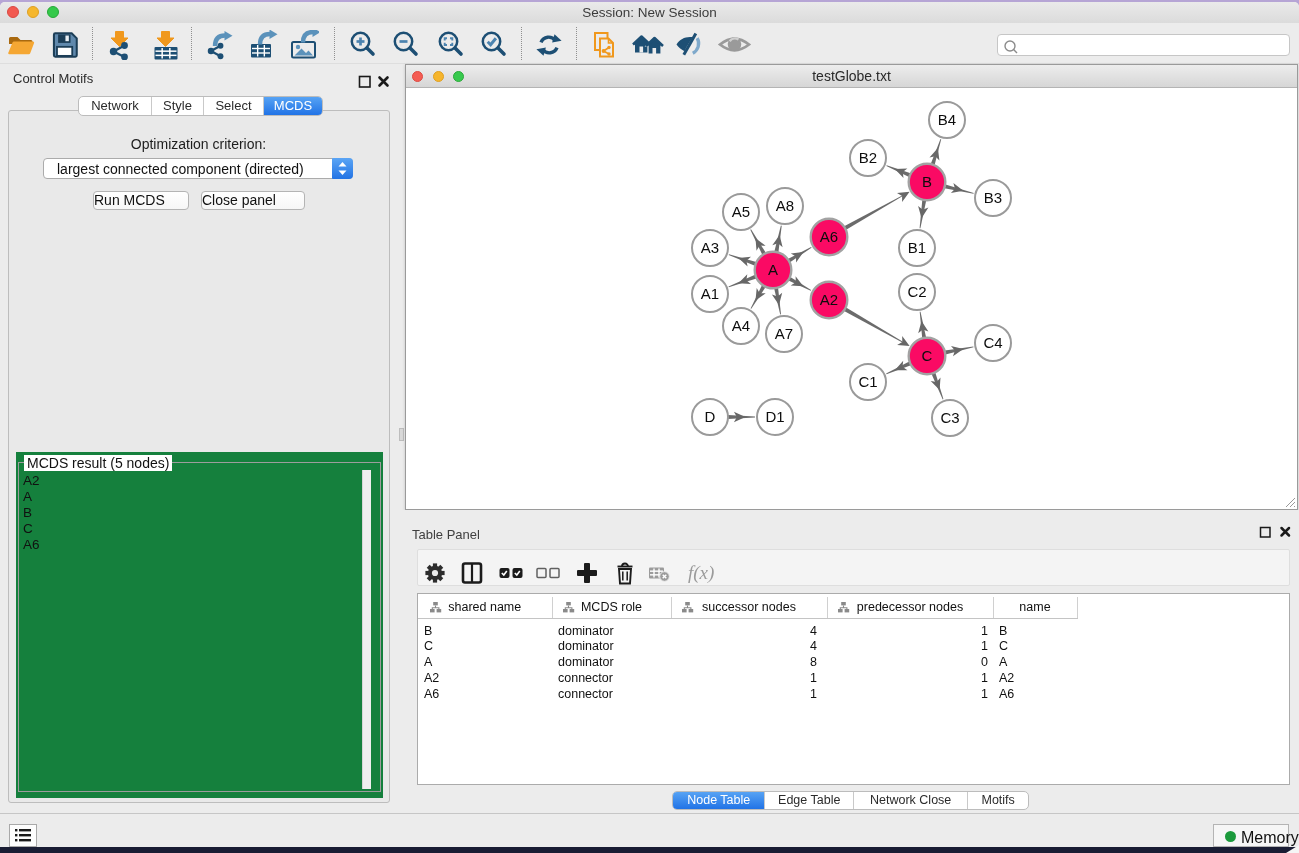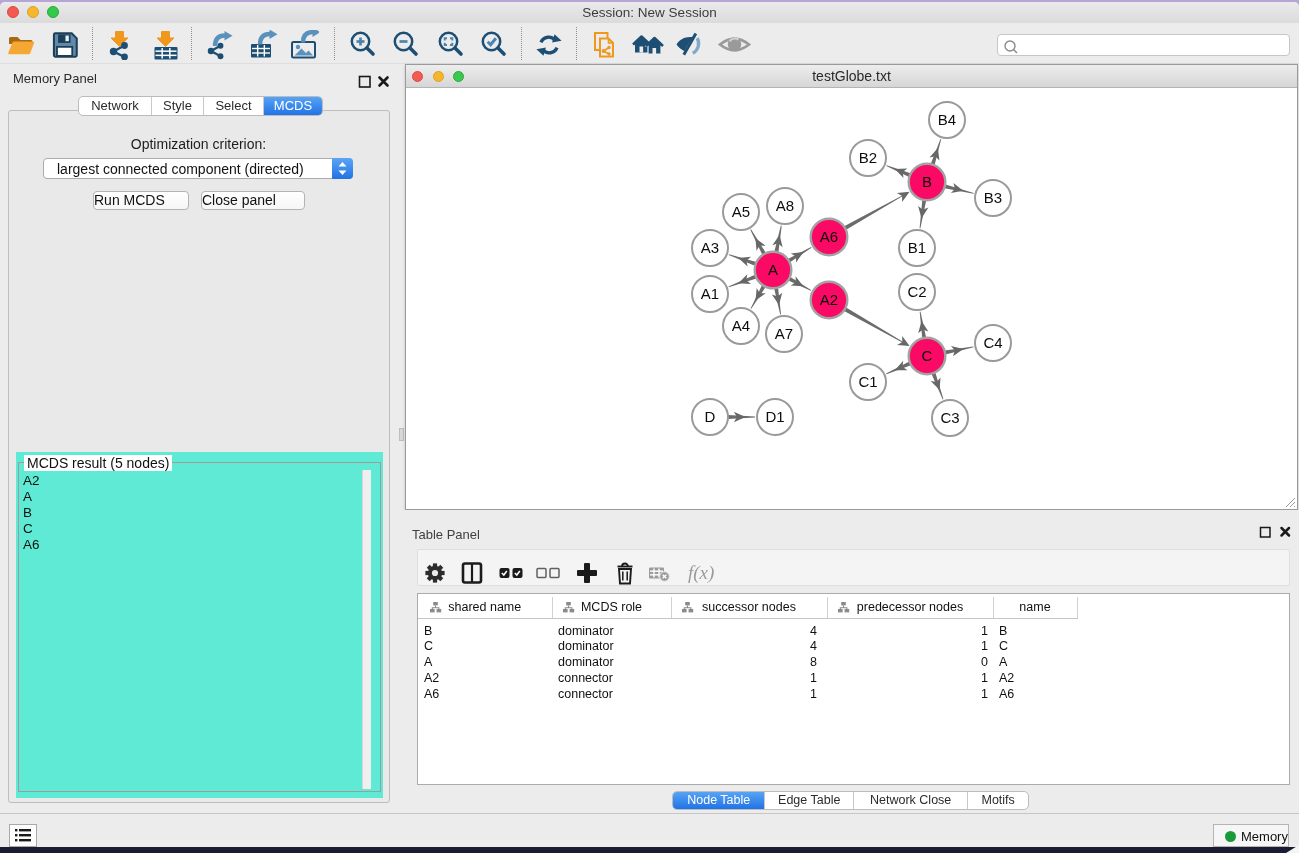--- a/index.html
+++ b/index.html
@@ -23,21 +23,21 @@
 .tabbar .tab.sel{background:linear-gradient(#57a3f4,#2173e6);color:#fff}
 #cp-tabs{left:78px;top:32px;width:245px;height:20px}
 #cp-tabs .tab{line-height:18px}
 #opt-label{position:absolute;left:0;top:72px;width:397px;text-align:center;font-size:14px;color:#1d1d1d}
 #dd{position:absolute;left:43px;top:94px;width:310px;height:21px;background:#fff;border:1px solid #ababab;border-radius:4px}
 #dd .txt{position:absolute;left:13px;top:2px;font-size:14px;color:#111}
 #dd .cap{position:absolute;right:-1px;top:-1px;width:21px;height:21px;border-radius:1px 4px 4px 1px;background:linear-gradient(#5ba5f5,#2273e4)}
 .btn{position:absolute;background:linear-gradient(#ffffff,#f6f6f6);border:1px solid #b4b4b4;border-radius:4px;font-size:14px;color:#111;text-align:left}
 #btn-run{left:93px;top:127px;width:96px;height:19px;line-height:17px}
 #btn-close{left:201px;top:127px;width:104px;height:19px;line-height:17px}
-#res-wrap{position:absolute;left:16px;top:388px;width:367px;height:346px;background:#5eead4}
+#res-wrap{position:absolute;left:16px;top:388px;width:367px;height:346px;background:#15803d}
 #res-fs{position:absolute;left:2px;top:10px;width:363px;height:330px;border:1px solid #9d9d9d}
 #res-leg{position:absolute;left:5px;top:-8px;background:#fff;padding:0 3px;font-size:14px;color:#111}
 #res-list{position:absolute;left:4px;top:10px;font-size:13.5px;color:#111;line-height:16px}
 #res-sb{position:absolute;right:9px;top:7px;width:9px;height:319px;background:#efefef;border-left:1px solid #d6d6d6}
 
 #nw{position:absolute;left:405px;top:0px;width:893px;height:446px;background:#fff;border:1px solid #9a9a9a;box-shadow:0 1px 3px rgba(0,0,0,0.18)}
 #nw-tb{position:absolute;left:0;top:0;width:100%;height:23px;background:linear-gradient(#ededed,#d6d6d6);border-bottom:1px solid #b4b4b4}
 #nw-tb .tl{width:11px;height:11px;top:6px}
 #nw-tb .t1{left:6px;background:#f45c53;border:0.5px solid #dd4a42}
 #nw-tb .t2{left:27px;background:#f6b52c;border:0.5px solid #e0a021}
@@ -51,21 +51,21 @@
 #tbl table{border-collapse:collapse;font-size:12.5px;color:#111;width:659px;table-layout:fixed;margin-top:3px}
 #tbl th{font-weight:normal;height:21px;border-right:1px solid #d0d0d0;border-bottom:1px solid #c4c4c4;position:relative;font-size:12.5px;padding:0}
 #tbl td{height:16px;padding:0 6px;white-space:nowrap}
 #tbl td.num{text-align:right}
 #tbl tr.first td{padding-top:5px}
 #tp-tabs{left:275px;top:281px;width:357px;height:19px}
 #tp-tabs .tab{line-height:17px;font-size:12.5px}
 
 #status{position:absolute;left:0;top:811px;width:1299px;height:34px;background:#ececec;border-top:1px solid #c6c6c6}
 #list-btn{position:absolute;left:9px;top:10px;width:28px;height:23px;background:#fdfdfd;border:1px solid #a9a9a9}
-#mem-btn{position:absolute;right:10px;top:10px;width:76px;height:23px;background:#f6f6f6;border:1px solid #b4b4b4;font-size:13px;color:#111}
+#mem-btn{position:absolute;right:10px;top:10px;width:76px;height:23px;background:#f6f6f6;border:1px solid #b4b4b4;font-size:16px;color:#111}
 #mem-btn .dot{position:absolute;left:11px;top:6px;width:11px;height:11px;border-radius:50%;background:#1b9a3c}
 #mem-btn .lbl{position:absolute;left:27px;top:4px}
 .grip{position:absolute;right:1px;bottom:1px;width:12px;height:12px}
 </style></head>
 <body>
 <div id="topstrip" style="position:absolute;top:0;left:0;width:1299px;height:10px;background:#b6a5d5"></div>
 <div id="app">
 <div id="titlebar">
       <div class="tl t1"></div>
       <div class="tl t2"></div>
@@ -205,21 +205,21 @@
 <circle cx="17.5" cy="14" r="6.8" fill="#9a9a9a"></circle>
 <path d="M12.6 11.2 A 6.8 6.8 0 0 1 21.5 9.5" stroke="#cfcfcf" stroke-width="2.4" fill="none"></path>
       </svg>
       <div id="search"></div>
       <svg style="position:absolute;left:1003px;top:16px" width="16" height="16">
         <circle cx="7" cy="7" r="5" fill="none" stroke="#8b8b8b" stroke-width="1.4"></circle>
         <line x1="10.6" y1="10.6" x2="14" y2="14" stroke="#8b8b8b" stroke-width="1.4"></line>
       </svg>
     </div>
 <div id="main">
-  <div id="cp-title">Memory Panel</div>
+  <div id="cp-title">Control Motifs</div>
   <svg style="position:absolute;left:358px;top:11px" width="32" height="14" viewBox="0 0 32 14">
 <rect x="1.5" y="1.5" width="10.5" height="10.5" fill="none" stroke="#1a1a1a" stroke-width="1.6"></rect>
 <path d="M21.5 2.5 L29.5 10.5 M29.5 2.5 L21.5 10.5" stroke="#1a1a1a" stroke-width="2.6" stroke-linecap="round"></path>
       </svg>
   <div id="cp-box"></div>
       <div style="position:absolute;left:399px;top:364px;width:5px;height:13px;background:#d8d8d8;border:1px solid #bdbdbd"></div>
       <div style="position:absolute;left:845px;top:446px;width:13px;height:5px;background:#d8d8d8;border:1px solid #bdbdbd"></div>
   <div class="tabbar" id="cp-tabs">
         <div class="tab" style="width:72px">Network</div>
         <div class="tab" style="width:52px">Style</div>

